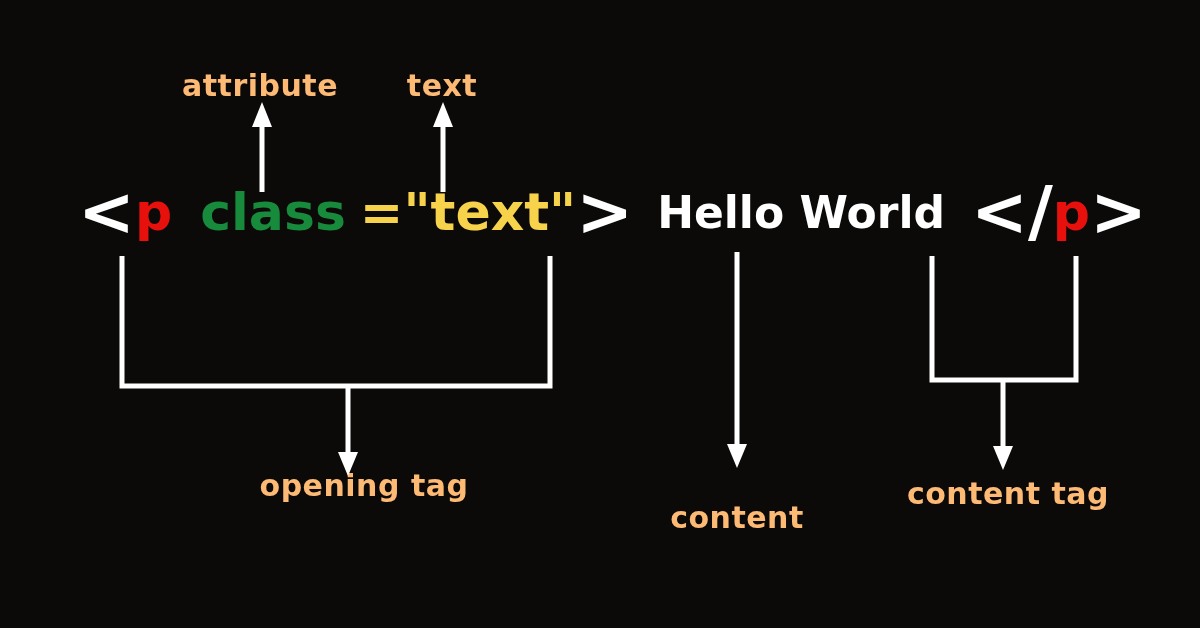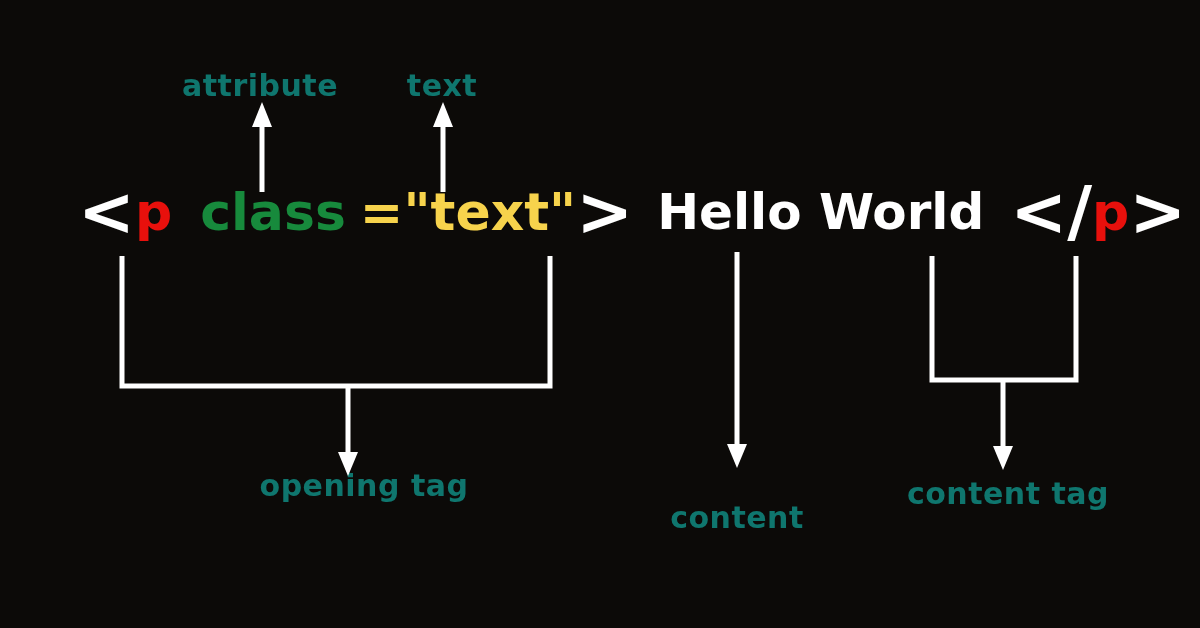--- a/index.html
+++ b/index.html
@@ -6,21 +6,21 @@
   body {
     width: 1200px;
     height: 628px;
     background: #0c0a08;
     position: relative;
     overflow: hidden;
     font-family: "DejaVu Sans", "Liberation Sans", sans-serif;
   }
   .annotation {
     position: absolute;
-    color: #0f766e;
+    color: #fdba74;
     font-weight: bold;
     font-size: 30px;
     transform: translateX(-50%);
     white-space: nowrap;
     letter-spacing: 0.5px;
   }
   .code-line {
     position: absolute;
     left: 78px;
     top: 168px;
@@ -33,21 +33,21 @@
     color: #ffffff;
   }
   .bracket-char {
     font-size: 68px;
     line-height: 1;
     color: #ffffff;
   }
   .tag-name   { color: #e8100c; }
   .attr-name  { color: #178a3c; margin-left: 28px; }
   .attr-value { color: #f7d34c; margin-left: 14px; }
-  .content-text { color: #ffffff; margin: 0 26px 0 24px; font-size: 50px; }
+  .content-text { color: #ffffff; margin: 0 26px 0 24px; font-size: 44px; }
   svg.overlay {
     position: absolute;
     left: 0; top: 0;
     pointer-events: none;
   }
 </style>
 </head>
 <body>
 
 <div class="annotation" style="left:260px; top:68px;">attribute</div>

